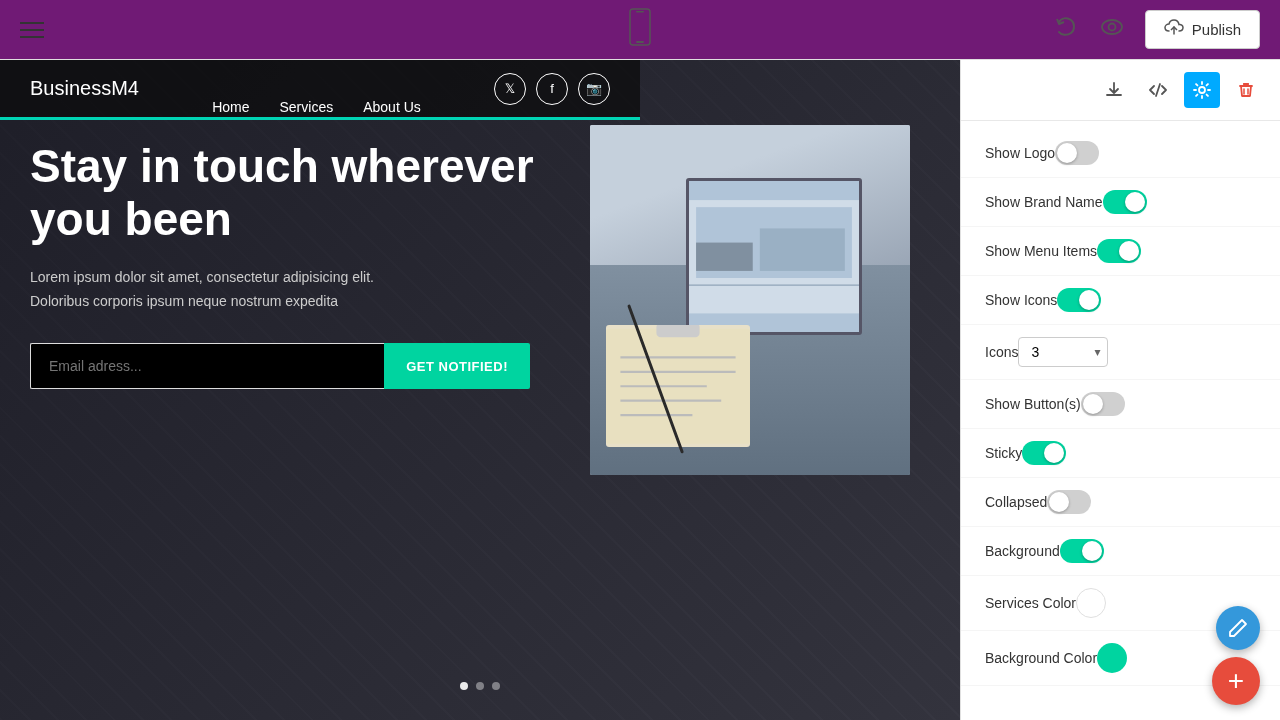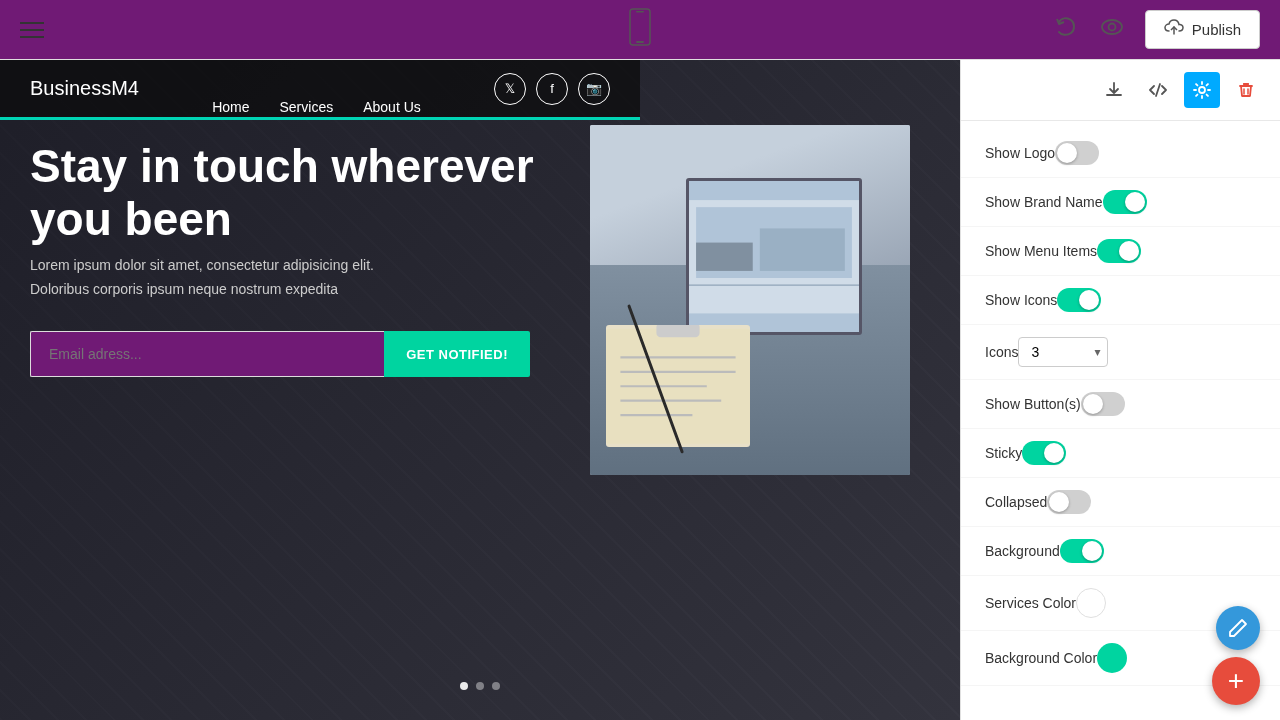--- a/index.html
+++ b/index.html
@@ -83,37 +83,37 @@
       position: absolute;
       top: 80px; left: 30px;
       z-index: 5;
       max-width: 580px;
     }
     .hero-title {
       color: #fff;
       font-size: 46px;
       font-weight: 700;
       line-height: 1.15;
-      margin-bottom: 8px;
+      margin-bottom: 20px;
     }
     .hero-subtitle {
       color: #ccc;
       font-size: 14px;
       line-height: 1.7;
       margin-bottom: 30px;
     }
     .email-form { display: flex; gap: 0; width: 500px; }
     .email-input {
       flex: 1;
       padding: 14px 18px;
       font-size: 14px;
       border: 1px solid #ddd;
       border-right: none;
       outline: none;
-      background: #701a75;
+      background: #000000;
       color: #999;
       border-radius: 2px 0 0 2px;
     }
     .notify-btn {
       padding: 14px 22px;
       background: #00d4a0;
       color: #fff;
       font-size: 13px;
       font-weight: 700;
       border: none;

